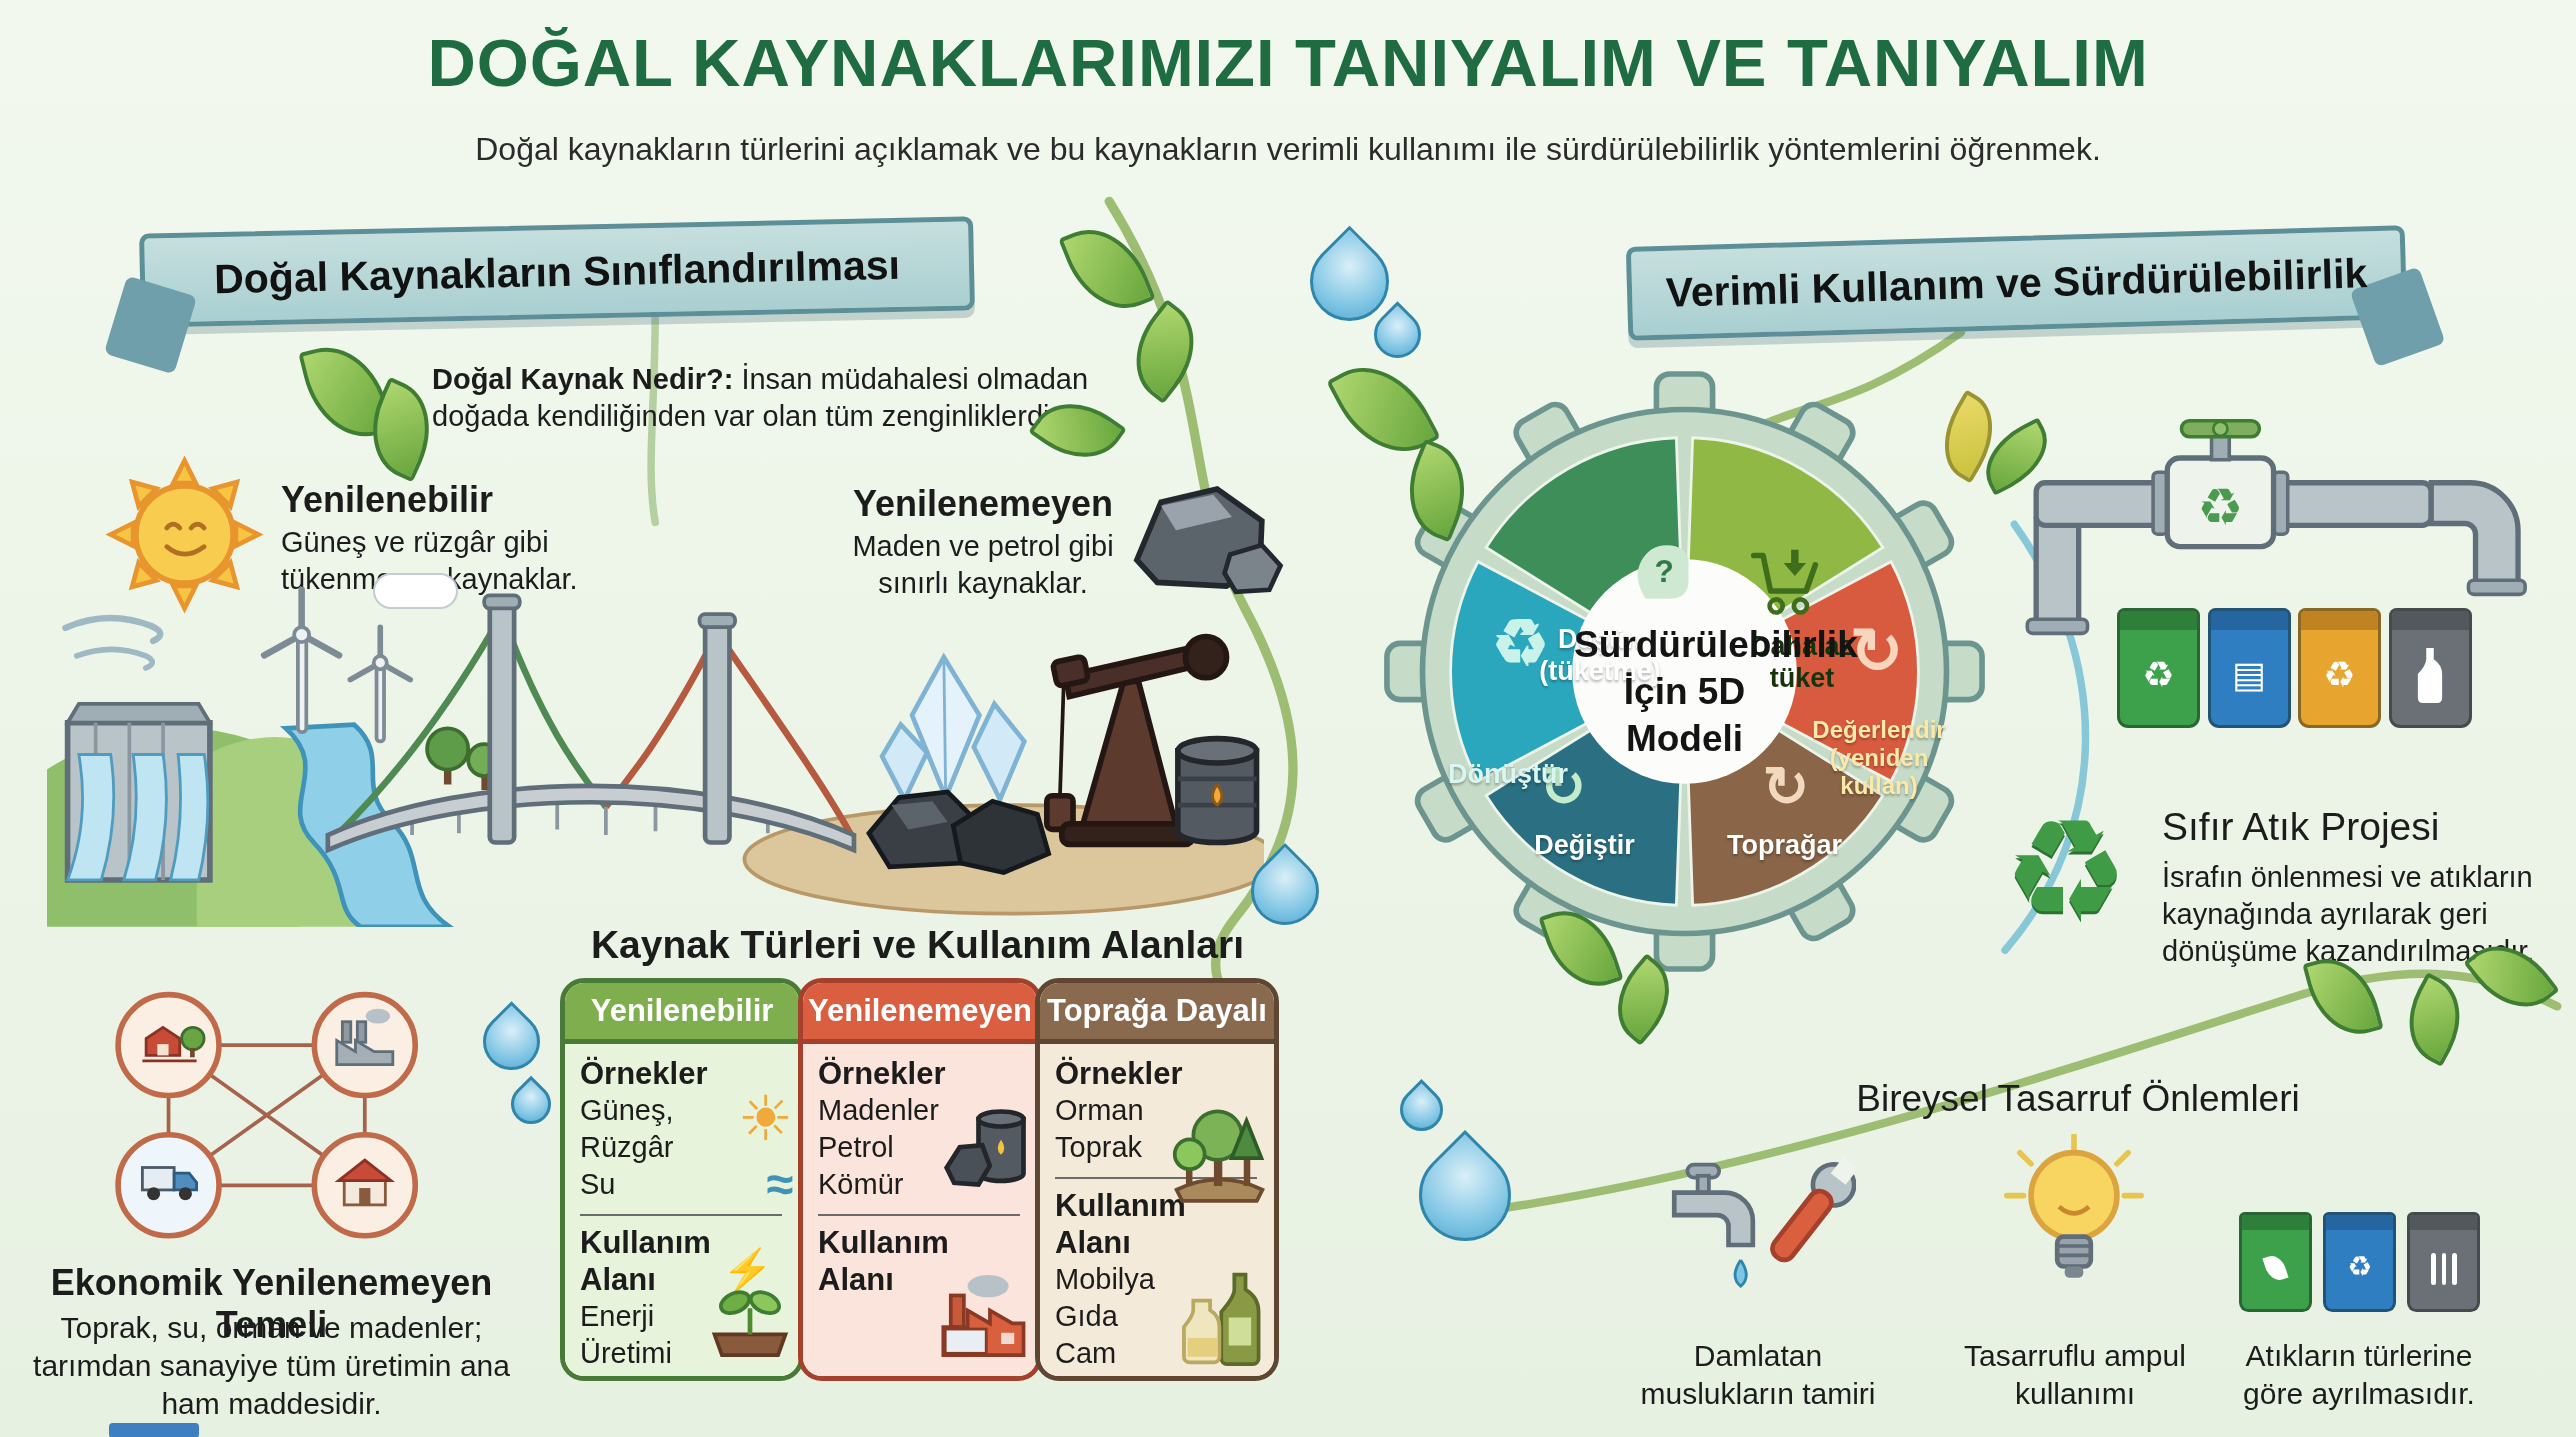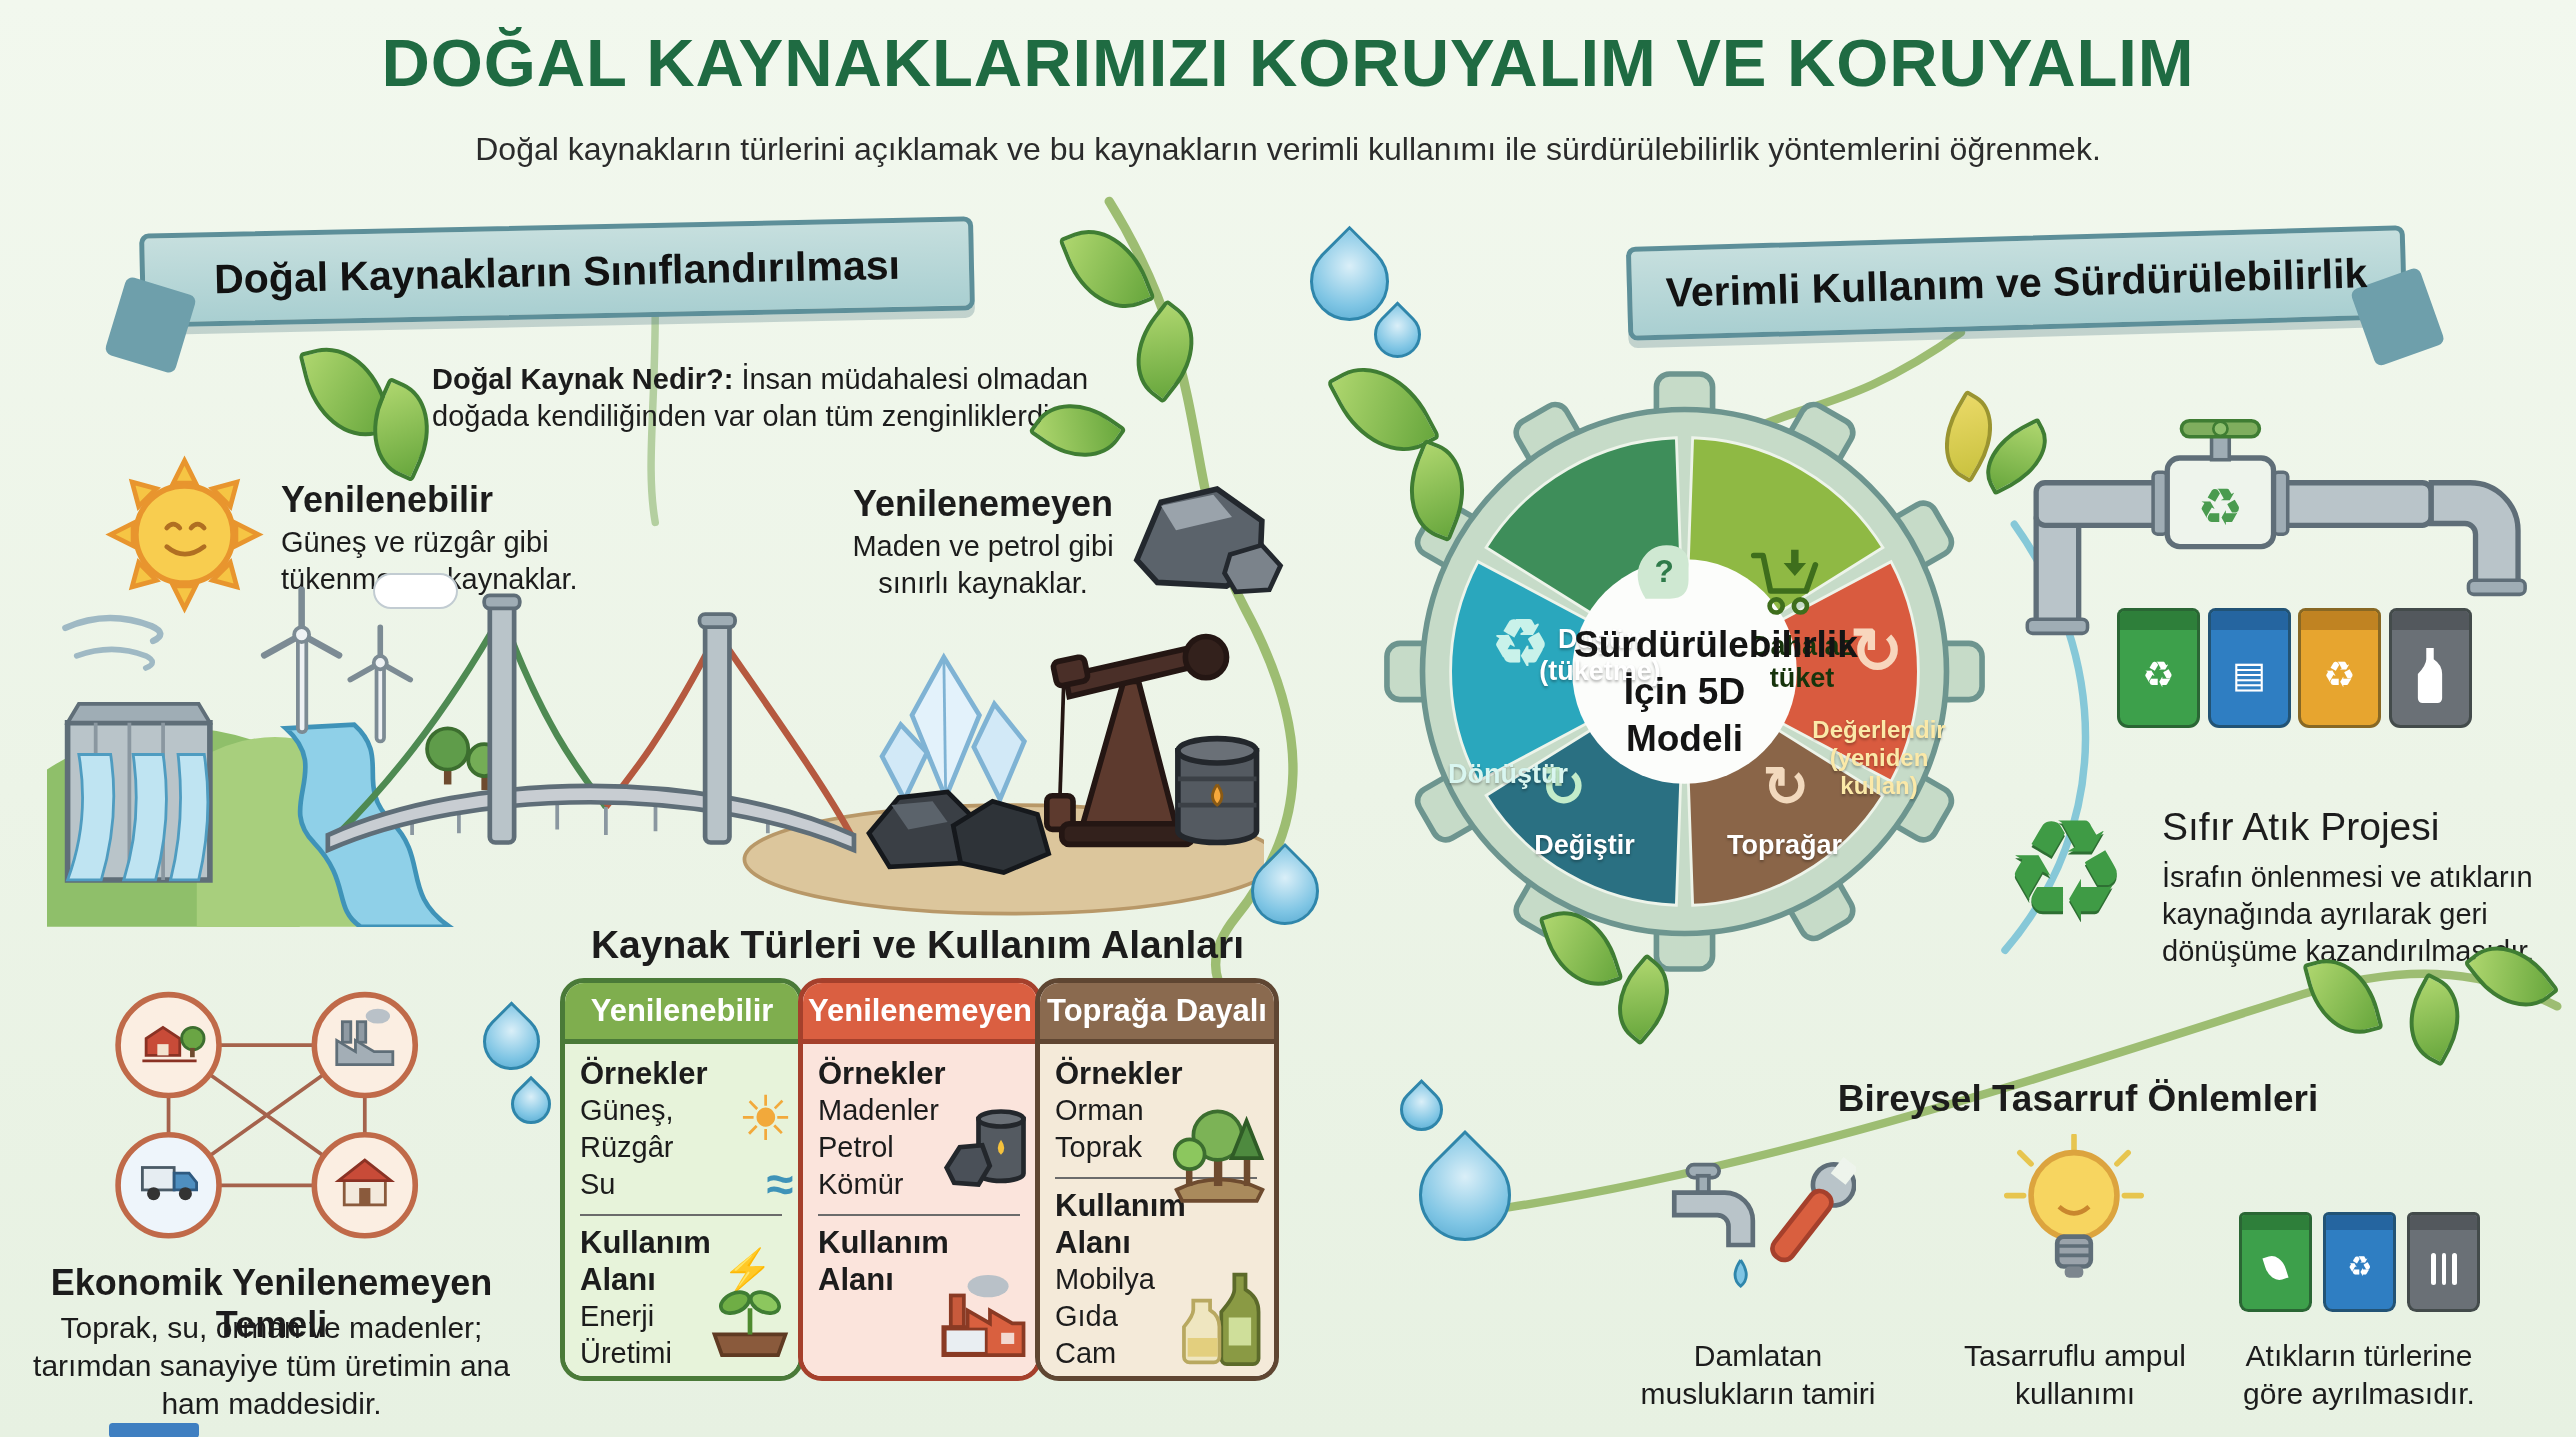--- a/index.html
+++ b/index.html
@@ -70,21 +70,21 @@
   .paper-glyph{font-size:39px;}
 
   .zero-title{left:2162px;top:805px;width:412px;font-size:39px;font-weight:normal;}
   .zero-desc{left:2162px;top:859px;width:408px;font-size:29px;line-height:37px;}
   .big-recycle{left:2003px;top:801px;font-size:140px;line-height:140px;color:#3f9b45;
     text-shadow:0 2.8px 0 #2e6f33;}
 
   .econ-title{left:19px;top:1262px;width:505px;text-align:center;font-size:36px;font-weight:bold;}
   .econ-desc{left:28px;top:1309px;width:487px;text-align:center;font-size:30px;line-height:38px;}
 
-  .save-title{left:1816px;top:1078px;width:524px;text-align:center;font-size:37px;font-weight:bold;}
+  .save-title{left:1816px;top:1078px;width:524px;text-align:center;font-size:37px;font-weight:normal;}
   .caption{position:absolute;top:1337px;width:300px;text-align:center;font-size:30px;line-height:38px;}
 
   .mini-bins{left:2239px;top:1212px;display:flex;gap:11.2px;}
   .mini-bin{width:67px;height:94px;border-radius:5.6px 5.6px 9.4px 9.4px;position:relative;
     display:flex;align-items:center;justify-content:center;border:3.7px solid rgba(20,30,25,.45);}
   .mini-bin .lid{position:absolute;top:0;left:0;width:100%;height:15px;border-radius:3.7px 3.7px 0 0;}
   .mini-bin .glyph{color:#fff;font-size:28px;margin-top:9.4px;}
   .mini-leaf{display:inline-block;width:19px;height:26px;background:#fff;border-radius:0 65% 0 65%;
     transform:rotate(-18deg);margin-top:11.2px;}
   .trash-lines{display:flex;gap:5.6px;margin-top:13px;}
@@ -99,21 +99,21 @@
 <div class="canvas">
 
   <svg class="abs" style="left:0;top:0;" width="2576" height="1438" viewBox="0 0 2752 1536" fill="none">
     <path d="M1185,215 C1300,400 1260,520 1330,650 C1400,780 1400,880 1320,980 C1280,1030 1300,1070 1350,1095" stroke="#9dbd72" stroke-width="10" stroke-linecap="round"></path>
     <path d="M2095,355 C1990,430 1935,430 1880,455" stroke="#9dbd72" stroke-width="9" stroke-linecap="round"></path>
     <path d="M1610,1290 C1900,1245 2200,1145 2460,1062 C2565,1030 2645,1032 2732,1075" stroke="#9dbd72" stroke-width="9" stroke-linecap="round"></path>
     <path d="M2152,560 C2252,700 2258,880 2142,1015" stroke="#86c8d8" stroke-width="8" stroke-linecap="round"></path>
     <path d="M700,330 C700,440 690,500 700,558" stroke="#b4cfa0" stroke-width="8" stroke-linecap="round"></path>
   </svg>
 
-  <div class="abs main-title">DOĞAL KAYNAKLARIMIZI KORUYALIM VE KORUYALIM</div>
+  <div class="abs main-title">DOĞAL KAYNAKLARIMIZI TANIYALIM VE TANIYALIM</div>
   <div class="abs subtitle">Doğal kaynakların türlerini açıklamak ve bu kaynakların verimli kullanımı ile sürdürülebilirlik yöntemlerini öğrenmek.</div>
 
   <div class="abs ribbon ribbon-left">
     <span class="fold"></span>
     <span>Doğal Kaynakların Sınıflandırılması</span>
   </div>
   <div class="abs ribbon ribbon-right">
     <span class="fold"></span>
     <span>Verimli Kullanım ve Sürdürülebilirlik</span>
   </div>

